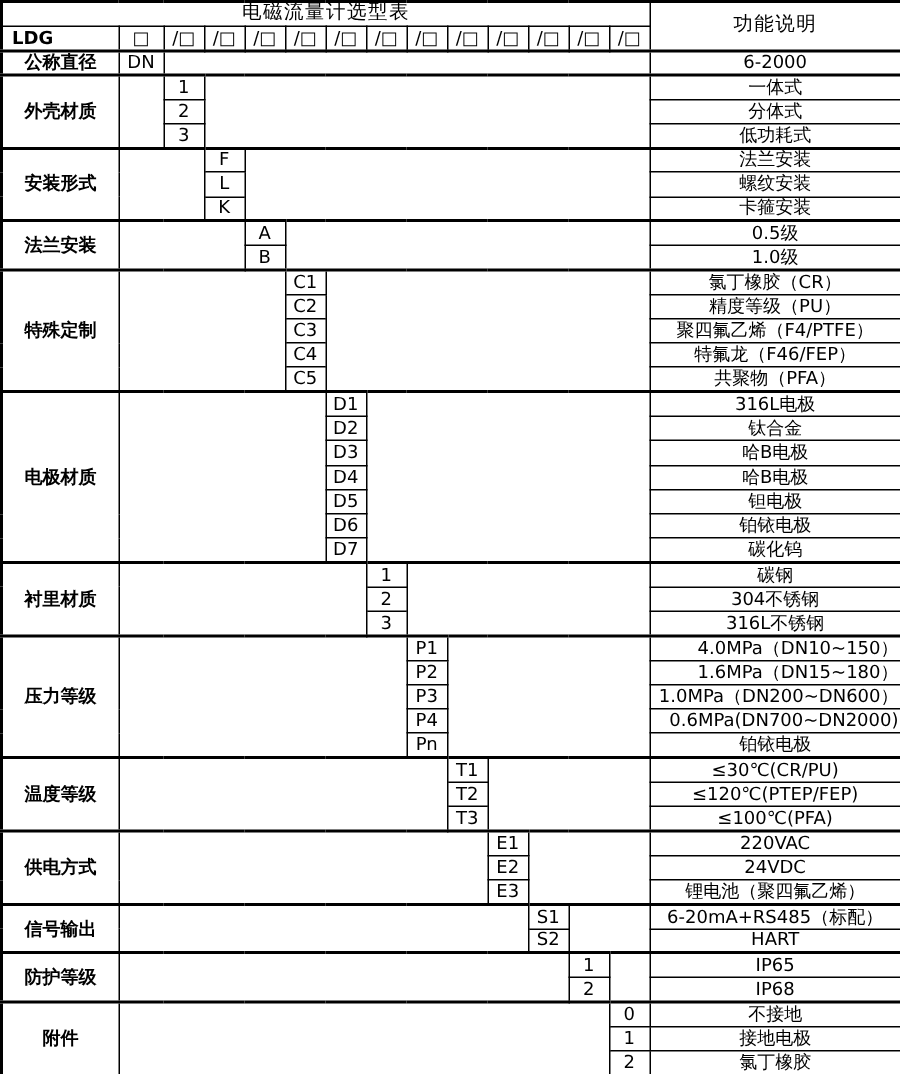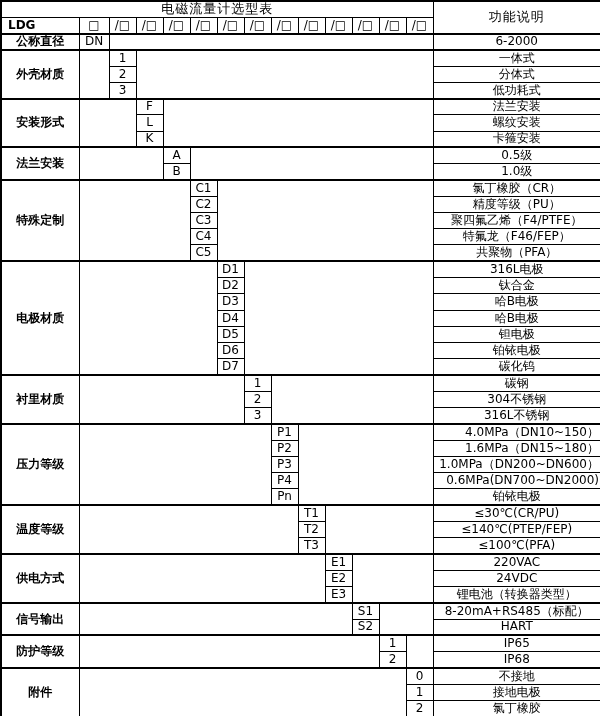--- a/index.html
+++ b/index.html
@@ -217,47 +217,47 @@
       </tr>
       <tr class="gtop">
         <td class="lab" rowspan="3">温度等级</td>
         <td class="sp" rowspan="3" colspan="8"></td>
         <td class="code">T1</td>
         <td class="sp" rowspan="3" colspan="4"></td>
         <td class="desc">≤30℃(CR/PU)</td>
       </tr>
       <tr>
         <td class="code">T2</td>
-        <td class="desc">≤140℃(PTEP/FEP)</td>
+        <td class="desc">≤120℃(PTEP/FEP)</td>
       </tr>
       <tr>
         <td class="code">T3</td>
         <td class="desc">≤100℃(PFA)</td>
       </tr>
       <tr class="gtop">
         <td class="lab" rowspan="3">供电方式</td>
         <td class="sp" rowspan="3" colspan="9"></td>
         <td class="code">E1</td>
         <td class="sp" rowspan="3" colspan="3"></td>
         <td class="desc">220VAC</td>
       </tr>
       <tr>
         <td class="code">E2</td>
         <td class="desc">24VDC</td>
       </tr>
       <tr>
         <td class="code">E3</td>
-        <td class="desc">锂电池（转换器类型）</td>
+        <td class="desc">锂电池（聚四氟乙烯）</td>
       </tr>
       <tr class="gtop">
         <td class="lab" rowspan="2">信号输出</td>
         <td class="sp" rowspan="2" colspan="10"></td>
         <td class="code">S1</td>
         <td class="sp" rowspan="2" colspan="2"></td>
-        <td class="desc">8-20mA+RS485（标配）</td>
+        <td class="desc">6-20mA+RS485（标配）</td>
       </tr>
       <tr>
         <td class="code">S2</td>
         <td class="desc">HART</td>
       </tr>
       <tr class="gtop">
         <td class="lab" rowspan="2">防护等级</td>
         <td class="sp" rowspan="2" colspan="11"></td>
         <td class="code">1</td>
         <td class="sp" rowspan="2" colspan="1"></td>

